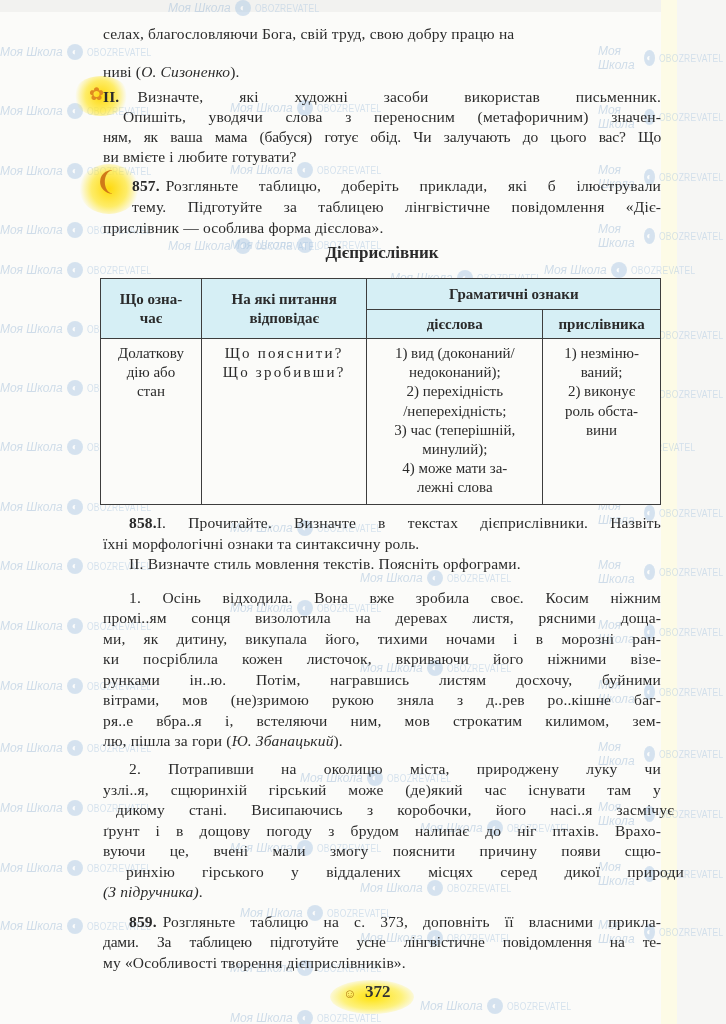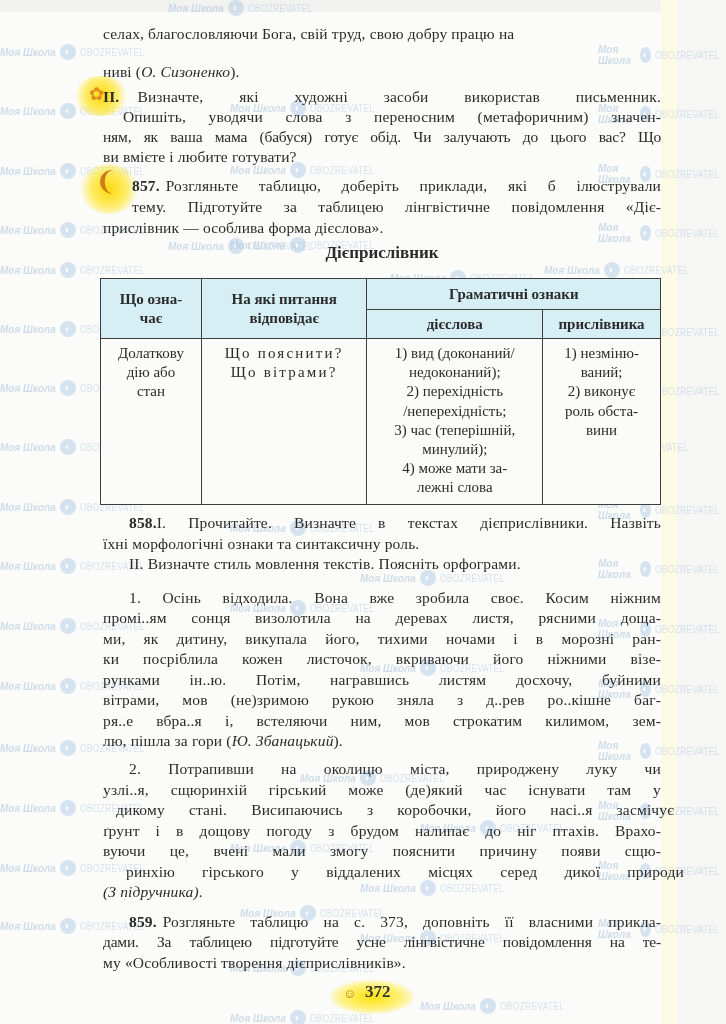--- a/index.html
+++ b/index.html
@@ -4,21 +4,21 @@
 <style>
   * { box-sizing: border-box; margin: 0; padding: 0; }
   html, body { width: 726px; height: 1024px; overflow: hidden; background: #fbfbf9; }
   body { position: relative; font-family: "Liberation Serif", "DejaVu Serif", serif; color: #2b2b2b; }
 
   .top-band { position: absolute; left: 0; top: 0; width: 726px; height: 12px; background: #f2f2f0; }
   .yellow-strip { position: absolute; left: 661px; top: 0; width: 16px; height: 1024px; background: #fdfbe6; }
   .right-shade { position: absolute; left: 677px; top: 0; width: 49px; height: 1024px; background: #f6f6f4; }
 
   .wm { position: absolute; display: flex; align-items: center; gap: 4px; font-family: "Liberation Sans", sans-serif; opacity: 0.45; pointer-events: none; }
-  .wm .wm-school { font-style: italic; font-weight: bold; font-size: 10px; color: #9ab8d6; }
+  .wm .wm-school { font-style: italic; font-weight: normal; font-size: 12px; color: #9ab8d6; }
   .wm .wm-logo { width: 16px; height: 16px; border-radius: 50%; background: #a8c6e4; color: #fff; font-size: 10px; line-height: 16px; text-align: center; font-weight: bold; }
   .wm .wm-brand { font-size: 10px; letter-spacing: 0.3px; color: #a8c4e0; transform: scaleX(0.85); transform-origin: left center; }
 
   .page { position: absolute; left: 103px; top: 0; width: 558px; }
   .line { position: absolute; white-space: nowrap; font-size: 15.5px; line-height: 20px; letter-spacing: 0.15px; }
   .just { display: flex; justify-content: space-between; }
   .b { font-weight: bold; }
   .i { font-style: italic; }
 
   .blob { position: absolute; border-radius: 50%; background: radial-gradient(circle, rgba(255,215,0,0.95) 0%, rgba(255,230,40,0.7) 45%, rgba(255,240,80,0) 75%); }
@@ -374,21 +374,21 @@
     <th>прислівника</th>
   </tr>
   <tr style="height:163px;">
     <td>
       <div>Долаткову</div>
       <div>дію або</div>
       <div>стан</div>
     </td>
     <td>
       <div class="spaced" style="letter-spacing:2.2px;">Що пояснити?</div>
-      <div class="spaced" style="letter-spacing:2.2px;">Що вітрами?</div>
+      <div class="spaced" style="letter-spacing:2.2px;">Що зробивши?</div>
     </td>
     <td>
       <div>1) вид (доконаний/</div>
       <div>недоконаний);</div>
       <div>2) перехідність</div>
       <div>/неперехідність;</div>
       <div>3) час (теперішній,</div>
       <div>минулий);</div>
       <div>4) може мати за-</div>
       <div>лежні слова</div>

